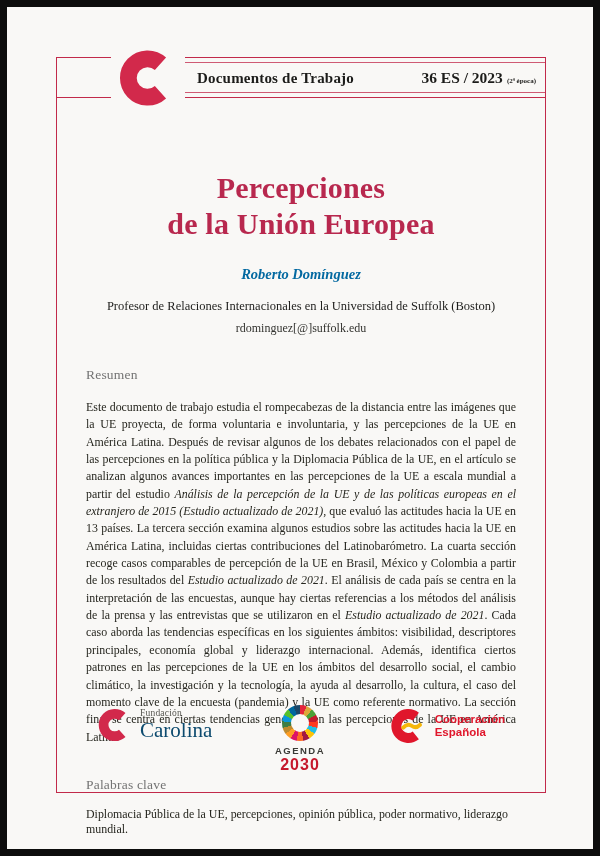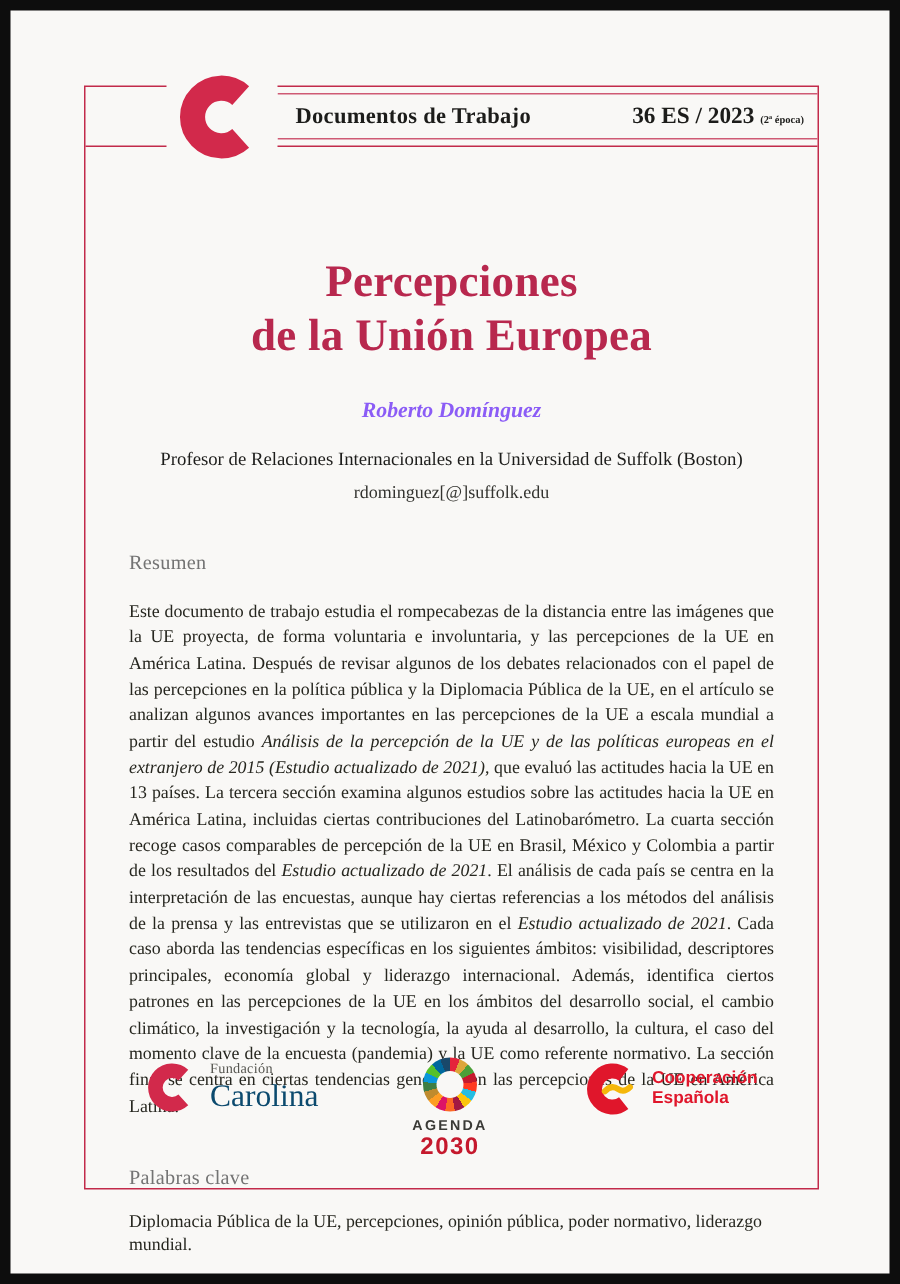--- a/index.html
+++ b/index.html
@@ -54,21 +54,21 @@
   
   .title{
     margin-top:112px;
     text-align:center;
     font-weight:bold;
     font-size:30px;line-height:36px;
     color:#b8284e;
     letter-spacing:.2px;
   }
   .author-block{margin-top:24px;text-align:center;}
-  .author-name{font-weight:bold;font-style:italic;font-size:14.5px;color:#8b5cf6;}
+  .author-name{font-weight:bold;font-style:italic;font-size:14.5px;color:#0369a1;}
   .author-aff{margin-top:16px;font-size:12.5px;color:#1d1d1b;text-align:center;}
   .author-email{margin-top:7px;font-size:12px;color:#33332f;}
   
   .content{padding:0 29px;}
   .section-heading{
     margin-top:31px;
     font-size:13.5px;color:#737373;letter-spacing:.2px;
   }
   .abstract{
     margin-top:16px;

